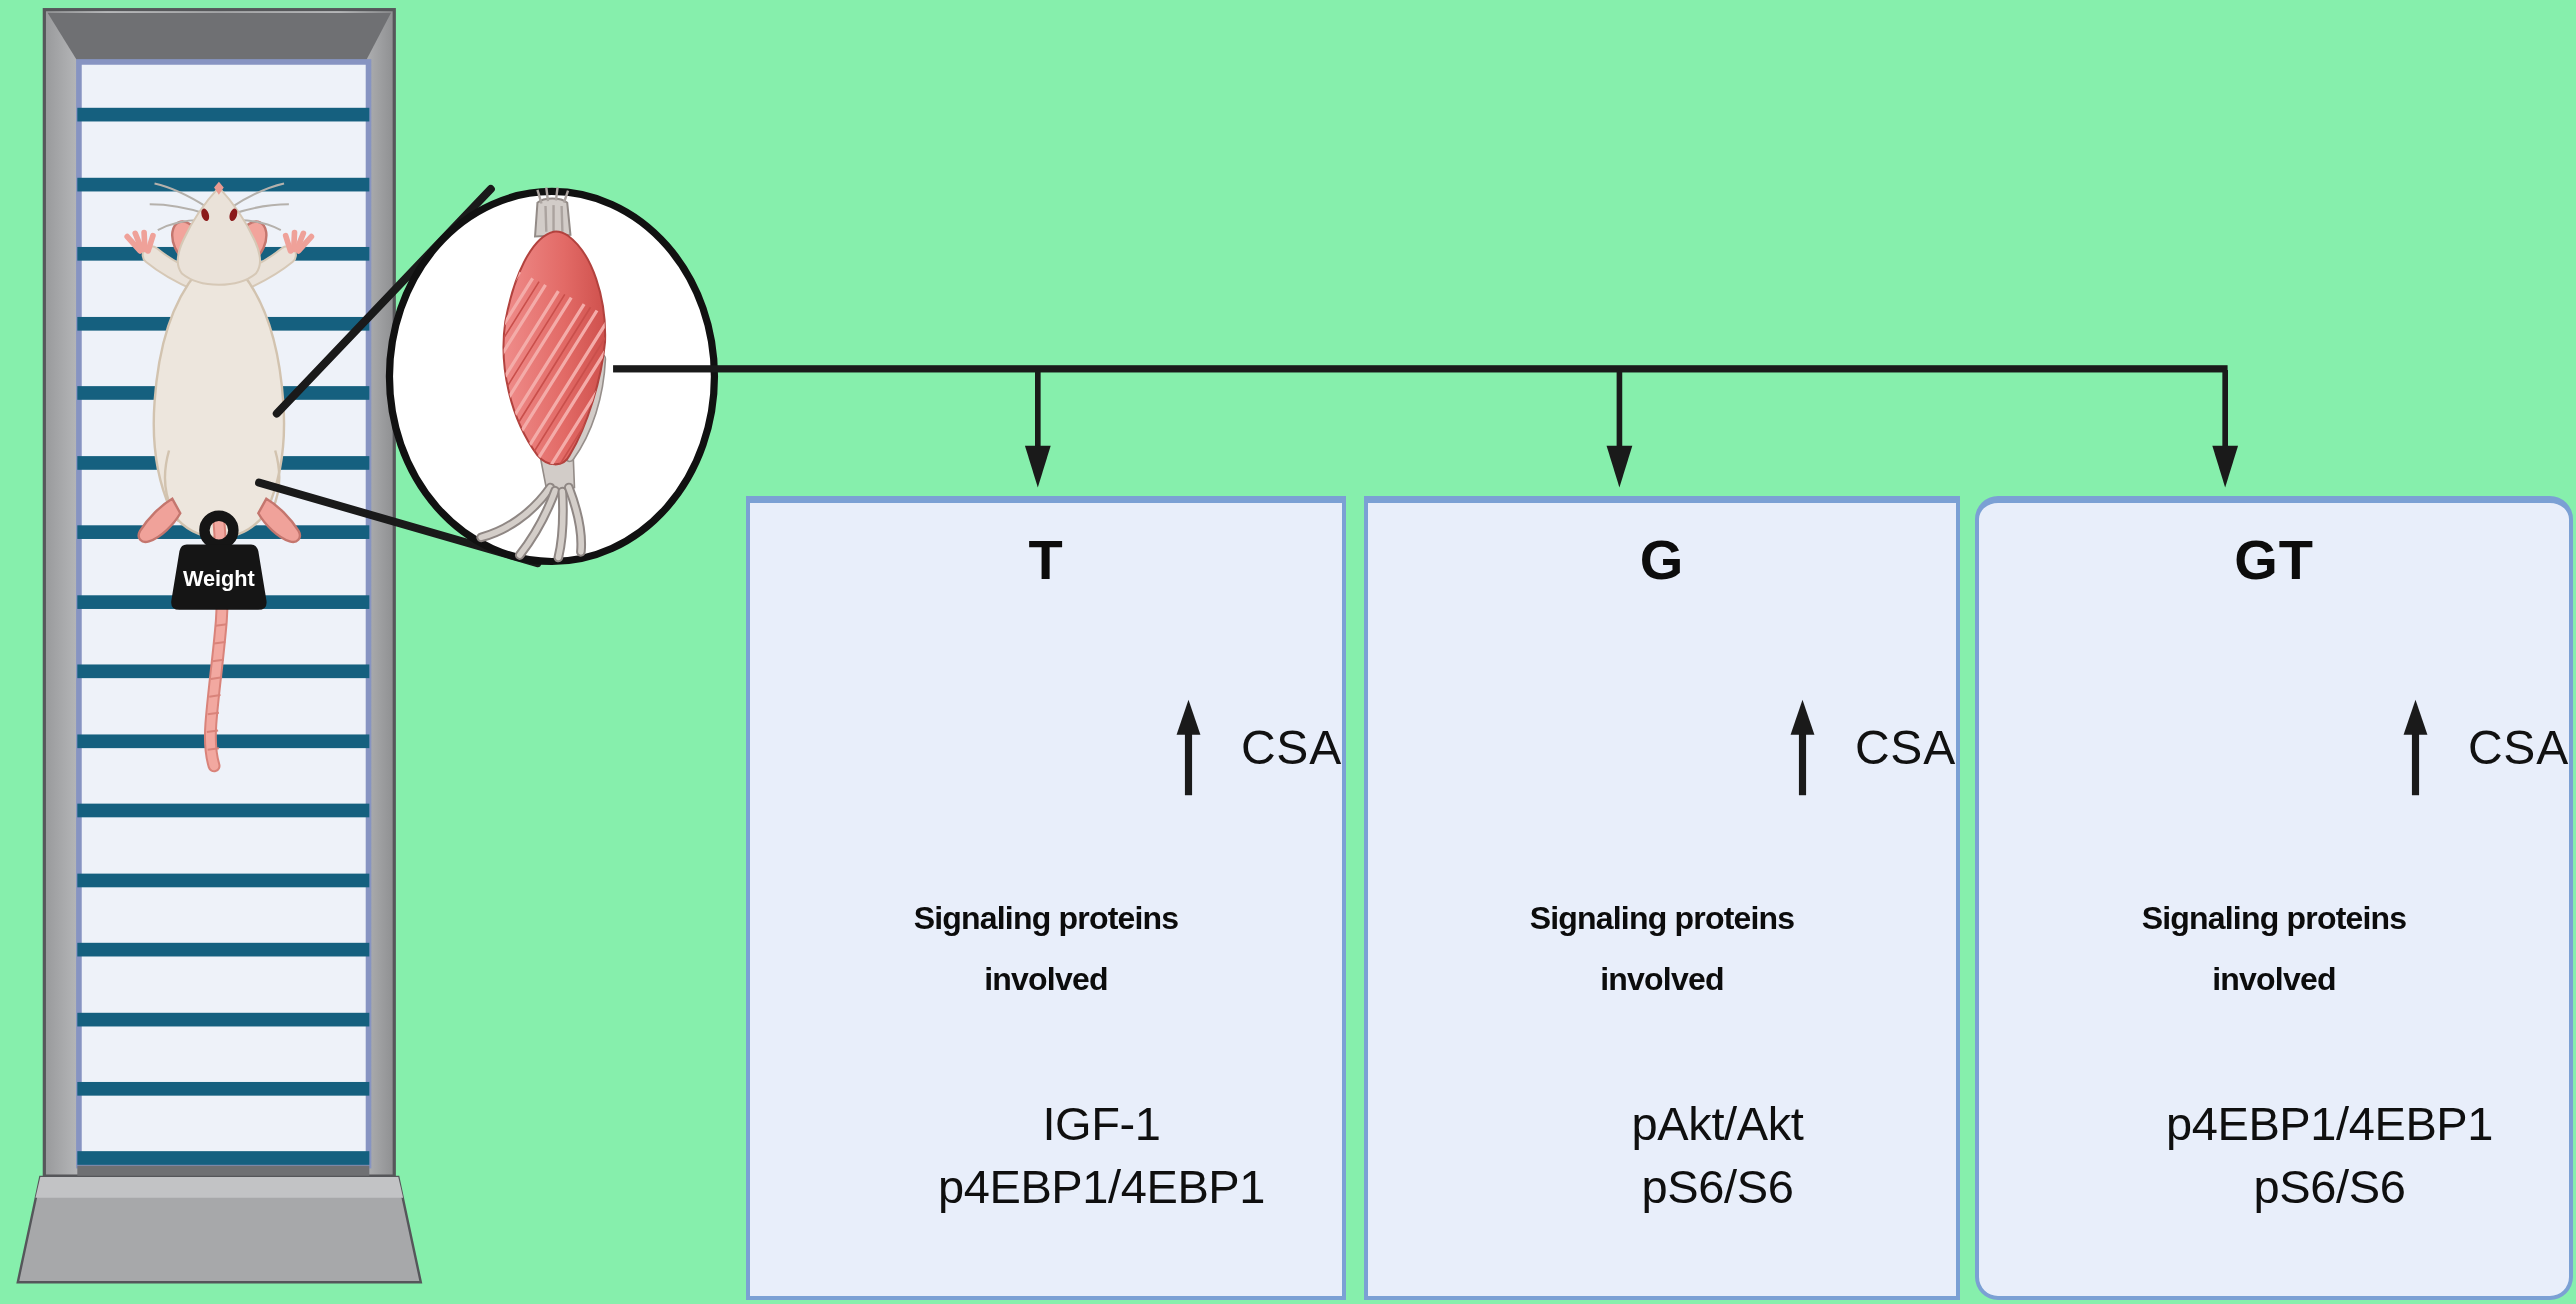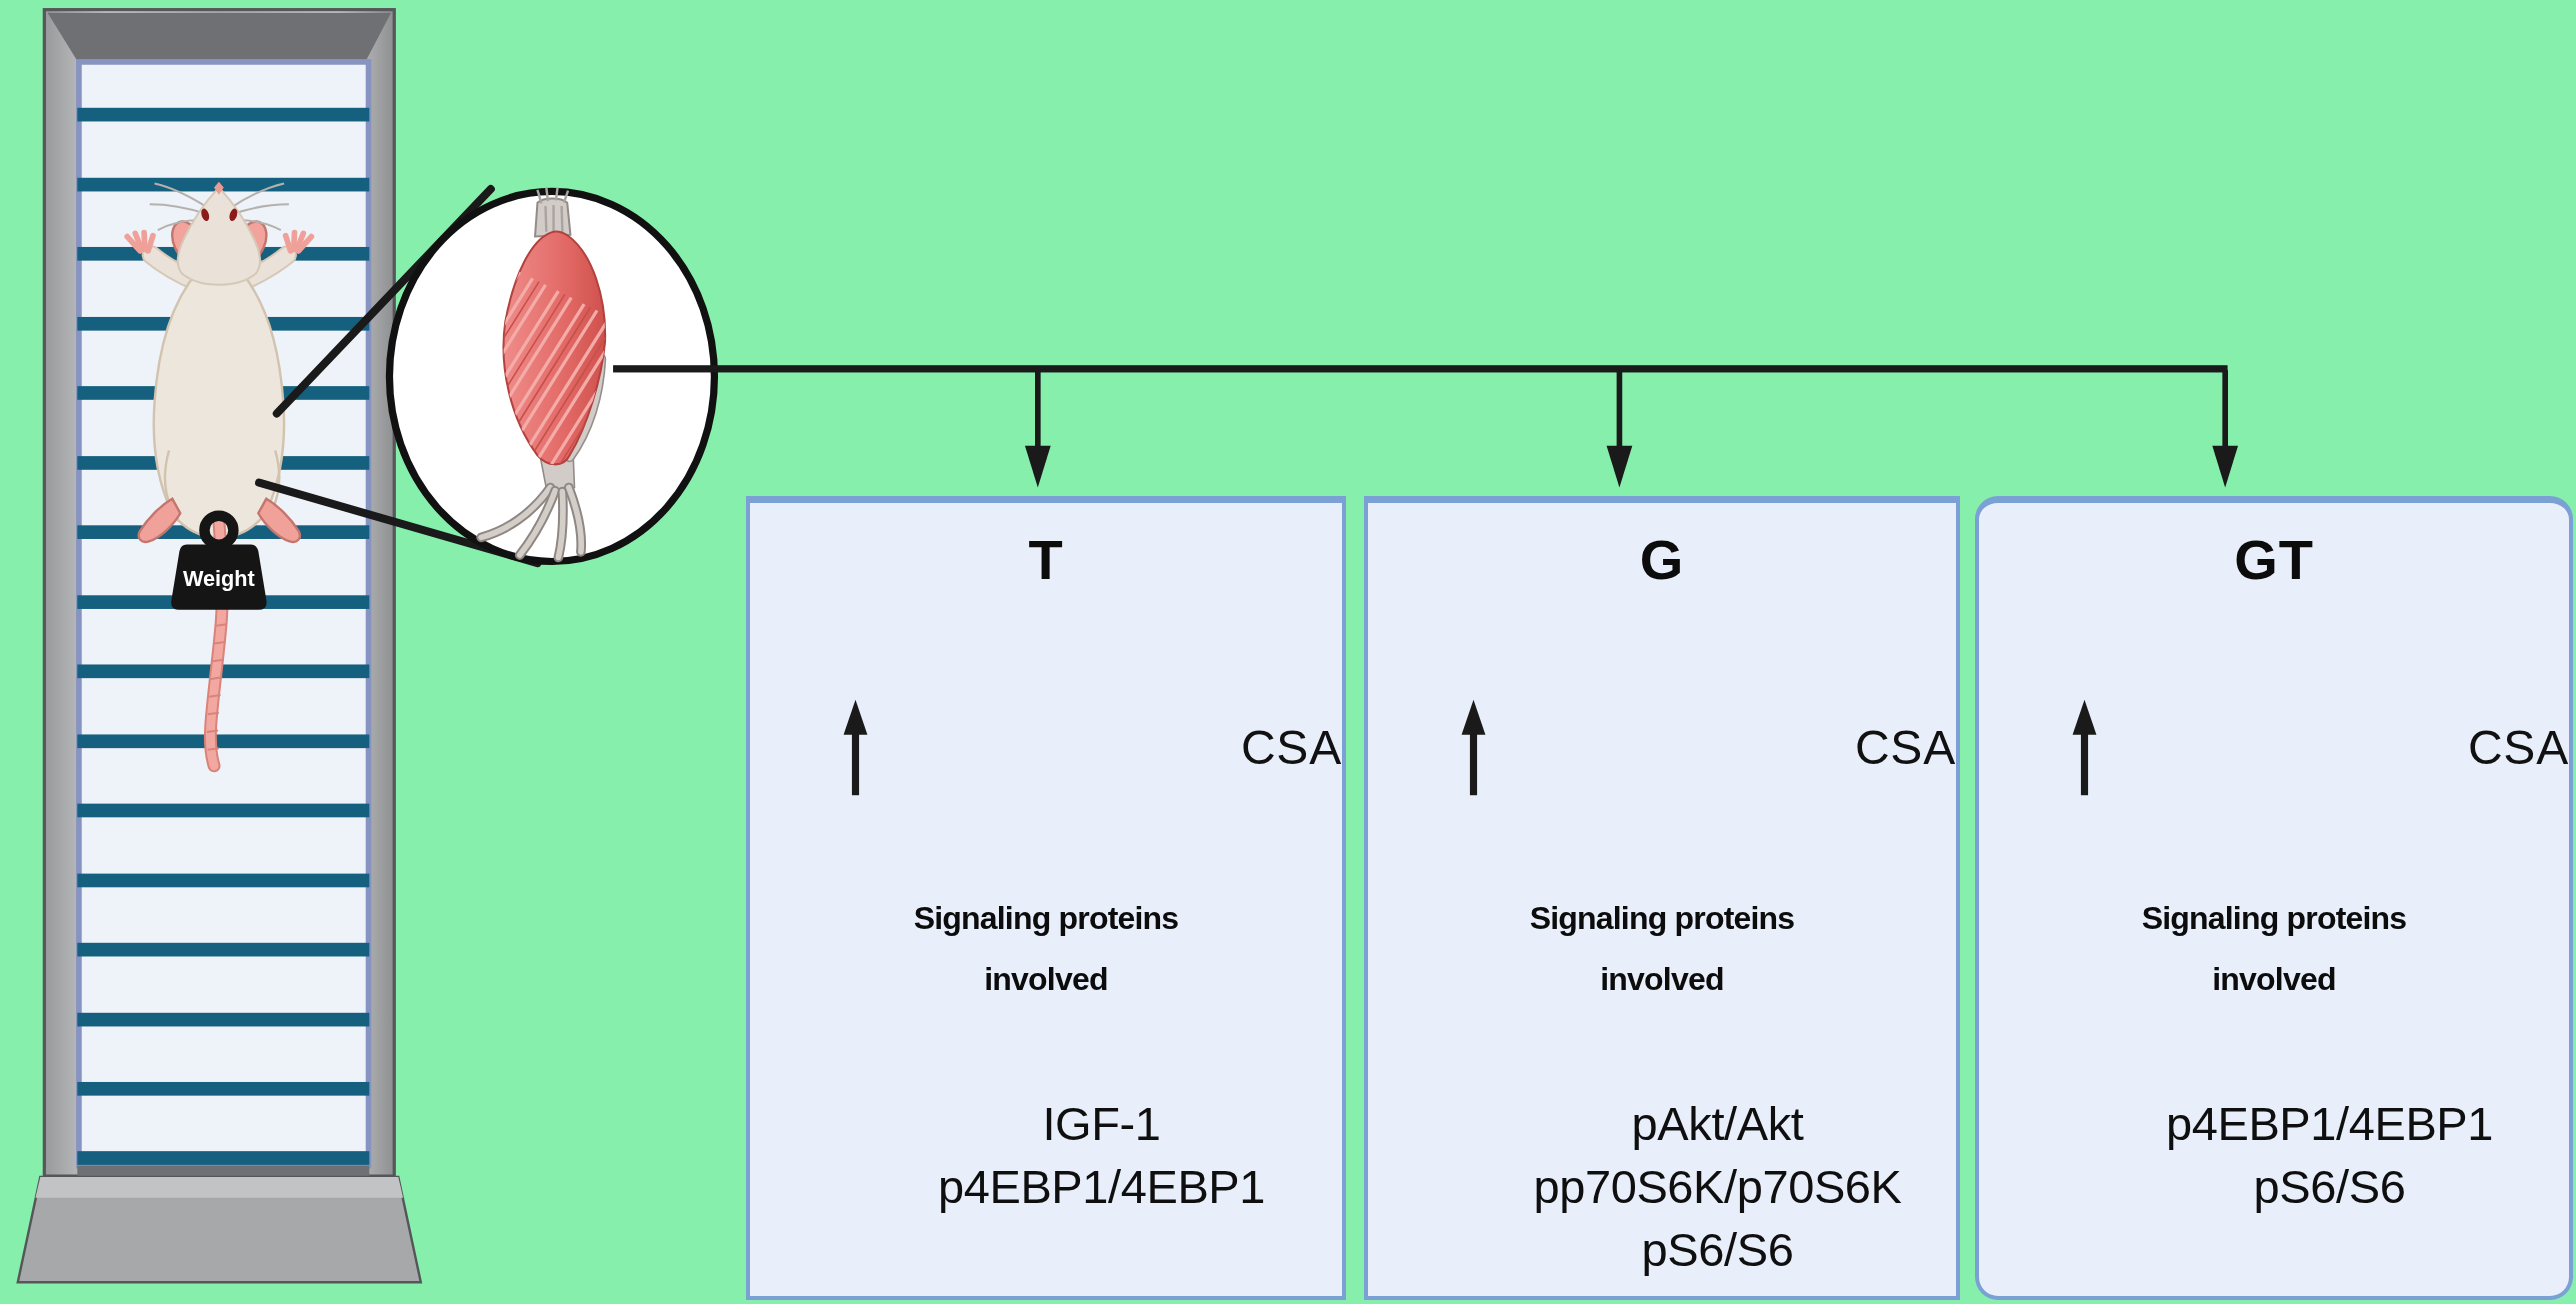--- a/index.html
+++ b/index.html
@@ -21,21 +21,21 @@
     box-sizing:border-box;
   }
   .box-title{
     position:absolute;top:24px;left:0;width:100%;
     text-align:center;
     font-size:56px;font-weight:bold;color:#0c0c0c;
     letter-spacing:0.8px;
   }
   .csa-row{
     position:absolute;top:193px;left:0;width:100%;
-    display:flex;align-items:center;justify-content:space-between;
+    display:flex;align-items:center;justify-content:flex-end;
     padding-left:88px;box-sizing:border-box;
   }
   .csa-label{
     font-size:48px;color:#111;margin-left:35px;letter-spacing:0.8px;
   }
   .signaling-header{
     position:absolute;top:385px;left:0;width:100%;
     text-align:center;
     font-size:32px;font-weight:bold;color:#0c0c0c;
     line-height:61px;letter-spacing:-0.8px;
@@ -264,21 +264,20 @@
         <polygon points="7,48 37,48 22,4" fill="#1a1a1a"></polygon>
       </svg>
       <span class="csa-label">CSA</span>
     </div>
     <div class="signaling-header">
       <div>Signaling proteins</div>
       <div>involved</div>
     </div>
     <div class="protein-list">
       <div>pAkt/Akt</div>
-      <div>pp70S6K/p70S6K</div>
       <div>pS6/S6</div>
     </div>
   </div>
 
   <div class="group-box" style="left:1975px;width:598px;border-radius:23px;">
     <div class="box-title">GT</div>
     <div class="csa-row">
       <svg class="up-arrow-svg" width="35" height="103" viewBox="0 0 44 128">
         <line x1="22" y1="124" x2="22" y2="30" stroke="#1a1a1a" stroke-width="9"></line>
         <polygon points="7,48 37,48 22,4" fill="#1a1a1a"></polygon>

